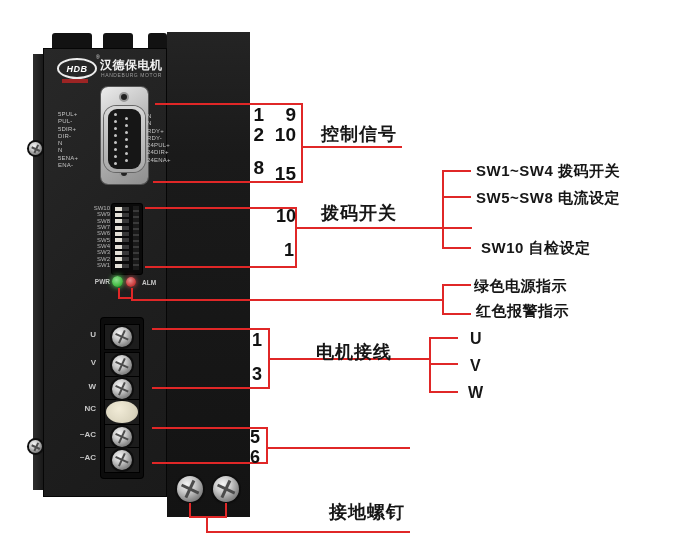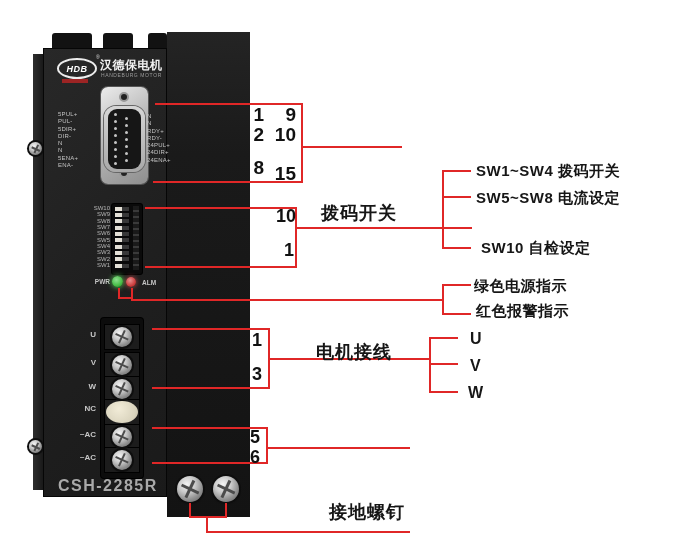--- a/index.html
+++ b/index.html
@@ -195,21 +195,20 @@
   <div class="abs nc-plug"></div>
   <div class="screw" style="left:112px;top:427px;width:20px;height:20px;"></div>
   <div class="screw" style="left:112px;top:450px;width:20px;height:20px;"></div>
   <div class="term-lbl" style="top:330px;">U</div>
   <div class="term-lbl" style="top:358px;">V</div>
   <div class="term-lbl" style="top:382px;">W</div>
   <div class="term-lbl" style="top:404px;">NC</div>
   <div class="term-lbl" style="top:430px;">~AC</div>
   <div class="term-lbl" style="top:453px;">~AC</div>
 
-  <div class="abs model">CSH-2285R</div>
   <div class="screw" style="left:177px;top:476px;width:26px;height:26px;"></div>
   <div class="screw" style="left:213px;top:476px;width:26px;height:26px;"></div>
 
   <div class="hl" style="left:155px;top:103px;width:147px;"></div>
   <div class="hl" style="left:153px;top:181px;width:149px;"></div>
   <div class="vl" style="left:301px;top:103px;height:80px;"></div>
   <div class="hl" style="left:301px;top:146px;width:101px;"></div>
 
   <div class="hl" style="left:145px;top:207px;width:152px;"></div>
   <div class="hl" style="left:145px;top:266px;width:152px;"></div>
@@ -254,20 +253,21 @@
   <div class="num" style="left:266px;top:124px;width:30px;">10</div>
   <div class="num" style="left:238px;top:157px;width:26px;">8</div>
   <div class="num" style="left:266px;top:163px;width:30px;">15</div>
   <div class="num num-sm" style="left:272px;top:206px;width:24px;">10</div>
   <div class="num num-sm" style="left:272px;top:240px;width:22px;">1</div>
   <div class="num num-sm" style="left:242px;top:330px;width:20px;">1</div>
   <div class="num num-sm" style="left:242px;top:364px;width:20px;">3</div>
   <div class="num num-sm" style="left:240px;top:427px;width:20px;">5</div>
   <div class="num num-sm" style="left:240px;top:447px;width:20px;">6</div>
 
+  <div class="lbl lbl-main" style="left:321px;top:122px;">控制信号</div>
   <div class="lbl lbl-main" style="left:321px;top:201px;">拨码开关</div>
   <div class="lbl lbl-main" style="left:316px;top:340px;">电机接线</div>
   <div class="lbl lbl-main" style="left:329px;top:500px;">接地螺钉</div>
 
   <div class="lbl lbl-sub" style="left:476px;top:162px;">SW1~SW4  拨码开关</div>
   <div class="lbl lbl-sub" style="left:476px;top:189px;">SW5~SW8  电流设定</div>
   <div class="lbl lbl-sub" style="left:481px;top:239px;">SW10  自检设定</div>
   <div class="lbl lbl-sub" style="left:476px;top:302px;">红色报警指示</div>
   <div class="lbl lbl-sub" style="left:474px;top:277px;">绿色电源指示</div>
   <div class="lbl lbl-phase" style="left:470px;top:330px;">U</div>

